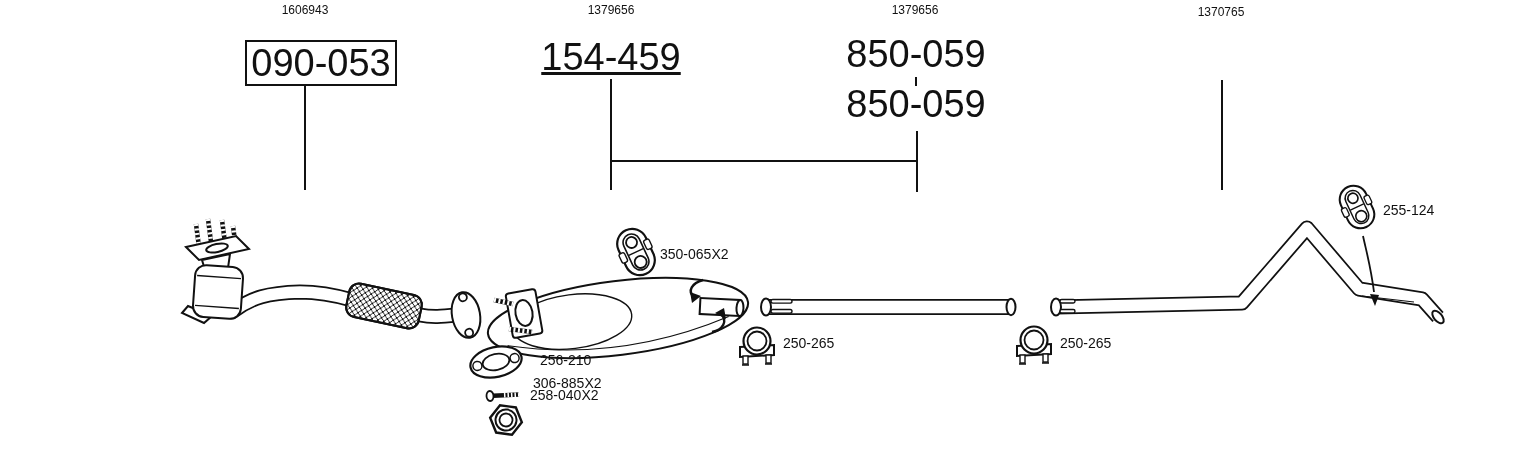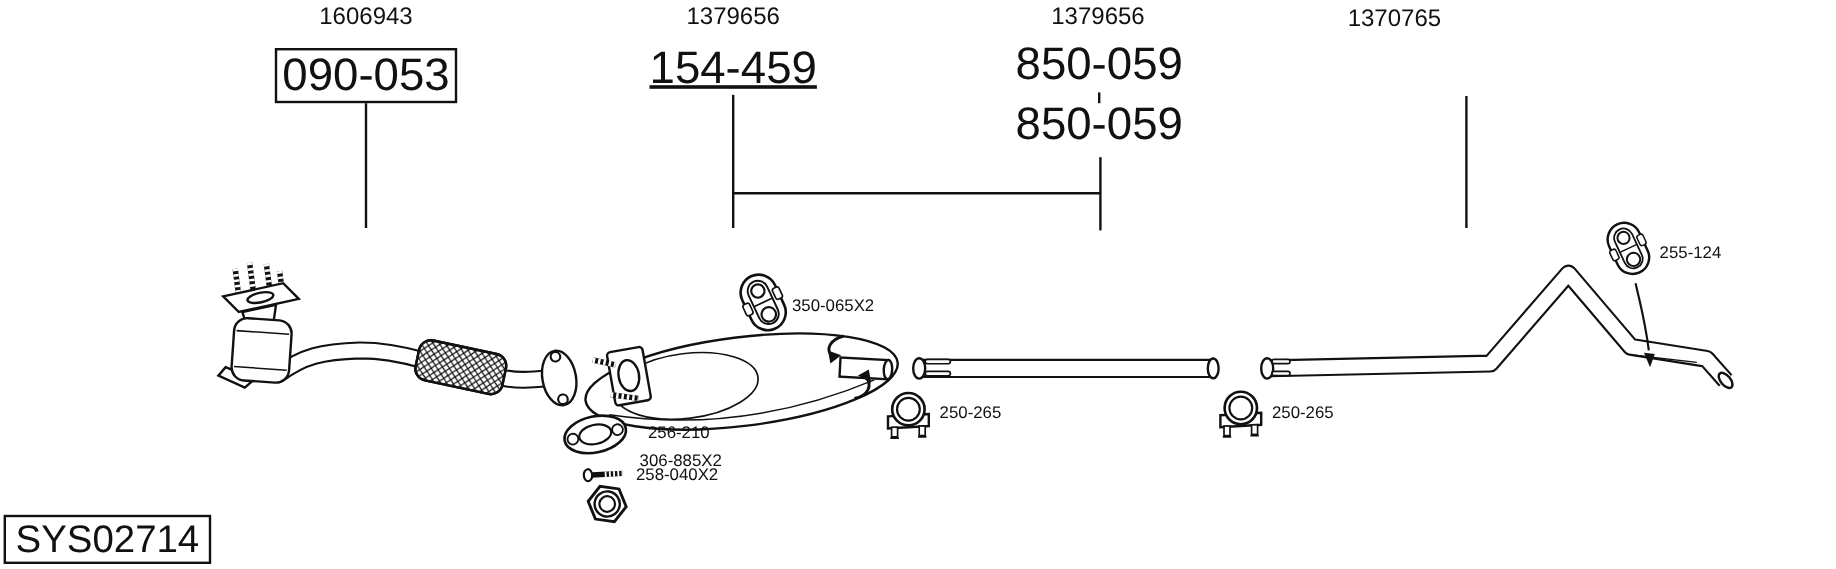--- a/index.html
+++ b/index.html
@@ -2,27 +2,27 @@
 <html><head>
 <meta charset="utf-8">
 <style>
   html,body{margin:0;padding:0;background:#fff;}
   #stage{
     position:relative;width:1530px;height:474px;background:#fff;
     font-family:"Liberation Sans",sans-serif;color:#111;overflow:hidden;
   }
   #art{position:absolute;left:0;top:0;}
   .txt{position:absolute;white-space:nowrap;line-height:1;color:#111;}
-  .ref{font-size:20px;}
+  .ref{font-size:12px;}
   .big{font-size:38px;}
   .lbl{font-size:14px;}
   .ctr{transform:translateX(-50%);}
   .pnbox{
     position:absolute;border:2px solid #111;display:flex;
-    align-items:center;justify-content:center;background:#fff;
+    align-items:center;justify-content:center;background:#fff;margin-left:16px;
   }
   .sys{font-size:32px;}
 </style>
 </head>
 <body>
 
 <div id="stage">
 
 <svg id="art" width="1530" height="474" viewBox="0 0 1530 474">
   <defs>
@@ -201,27 +201,24 @@
   <span class="big">090-053</span>
 </div>
 
 <div class="txt ref ctr" style="left:611px;top:4px;">1379656</div>
 <div class="txt big ctr" style="left:611px;top:38px;text-decoration:underline;">154-459</div>
 
 <div class="txt ref ctr" style="left:915px;top:4px;">1379656</div>
 <div class="txt big ctr" style="left:916px;top:35px;">850-059</div>
 <div class="txt big ctr" style="left:916px;top:85px;">850-059</div>
 
-<div class="txt ref ctr" style="left:1162px;top:6px;">1370765</div>
+<div class="txt ref ctr" style="left:1221px;top:6px;">1370765</div>
 
 <div class="txt lbl" style="left:660px;top:247px;">350-065X2</div>
 <div class="txt lbl" style="left:540px;top:353px;">256-210</div>
 <div class="txt lbl" style="left:533px;top:376px;">306-885X2</div>
 <div class="txt lbl" style="left:530px;top:388px;">258-040X2</div>
 <div class="txt lbl" style="left:783px;top:336px;">250-265</div>
 <div class="txt lbl" style="left:1060px;top:336px;">250-265</div>
 <div class="txt lbl" style="left:1383px;top:203px;">255-124</div>
 
-<div class="pnbox" style="left:3px;top:429px;width:169px;height:37px;">
-  <span class="sys">SYS02714</span>
+
 </div>
 
-</div>
-
 </body></html>

